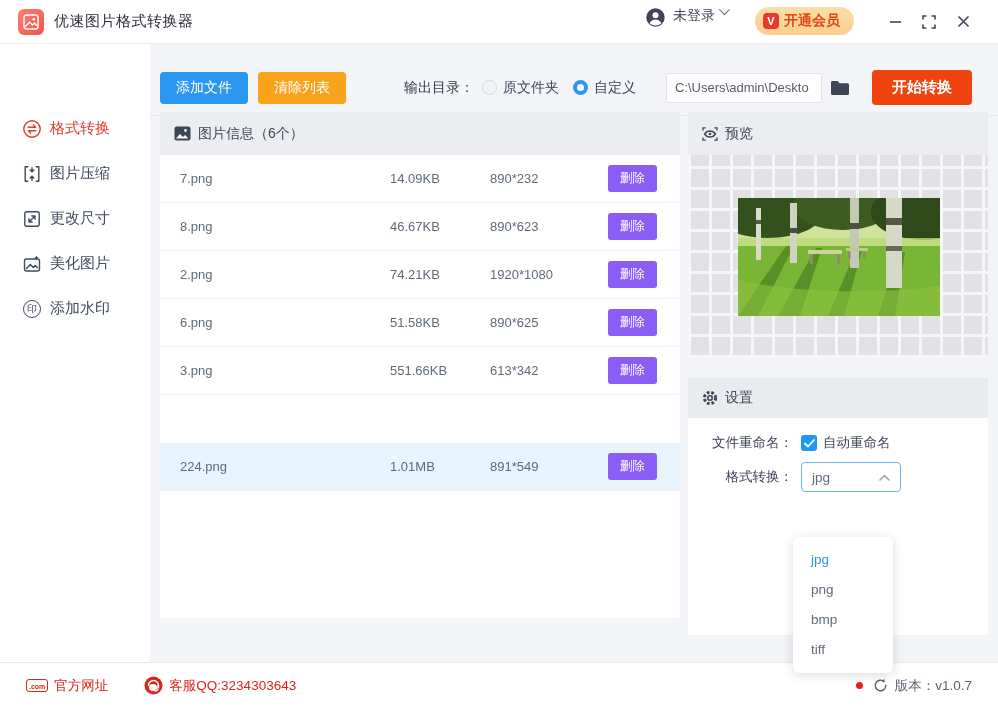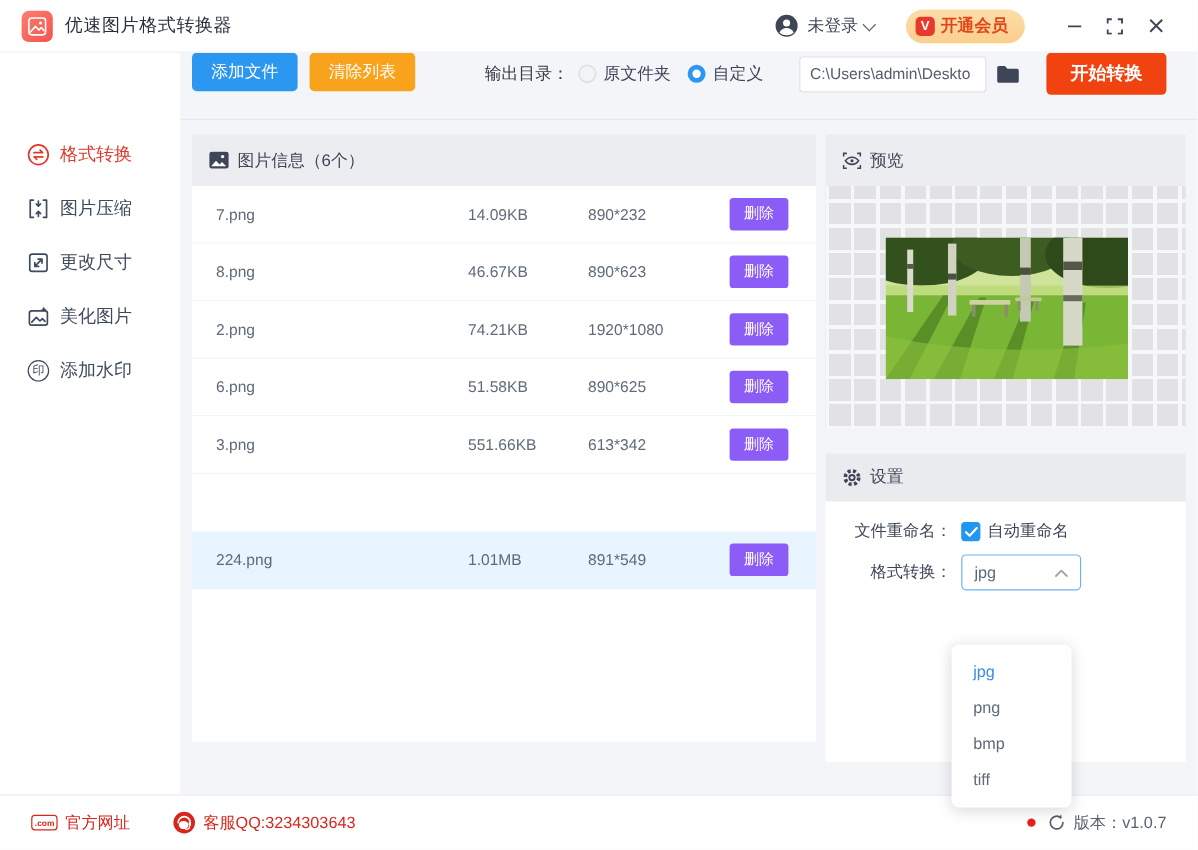--- a/index.html
+++ b/index.html
@@ -5,21 +5,21 @@
   * { margin:0; padding:0; box-sizing:border-box; }
   html,body { width:998px; height:708px; overflow:hidden; }
   body { font-family:"Liberation Sans","DejaVu Sans",sans-serif; background:#fff; position:relative; color:#3e4557; }
 
   
   .titlebar { position:absolute; top:0; left:0; width:998px; height:44px; background:#fff;
               border-bottom:1px solid #eef0f3; display:flex; align-items:center; padding:0 18px; z-index:50; }
   .app-icon { width:26px; height:26px; border-radius:6px; background:linear-gradient(135deg,#f97f72,#f4544c);
               display:flex; align-items:center; justify-content:center; margin-right:10px; flex:0 0 auto; }
   .app-title { font-size:15px; color:#2a2f3a; letter-spacing:.5px; }
-  .tb-right { margin-left:auto; display:flex; align-items:center; }
+  .tb-right { margin-left:auto; display:flex; }
   .user-ico { width:21px; height:21px; margin-right:7px; }
   .login-lbl { font-size:14px; color:#3e4557; margin-right:4px; }
   .chev { width:8px; height:8px; border-right:1.5px solid #5a6372; border-bottom:1.5px solid #5a6372;
           transform:rotate(45deg) translateY(-2px); margin-right:28px; }
   .vip-pill { height:28px; border-radius:14px; background:linear-gradient(180deg,#fcdda9,#fbcf8d);
               display:flex; align-items:center; padding:0 14px 0 8px; margin-right:24px; cursor:pointer; }
   .vip-badge { width:16px; height:16px; border-radius:4px; background:#e8392c; color:#fff; font-size:11px;
                font-weight:bold; display:flex; align-items:center; justify-content:center; margin-right:5px; }
   .vip-txt { font-size:14px; font-weight:bold; color:#e2461a; }
   .win-btn { width:34px; height:30px; display:flex; align-items:center; justify-content:center; color:#3e4557; cursor:pointer; }
@@ -31,21 +31,21 @@
                color:#3e4a5e; cursor:pointer; }
   .side-item .s-ico { width:20px; height:20px; margin-right:8px; display:flex; align-items:center; justify-content:center; }
   .side-item.active { color:#e03a2c; }
   .circle-char { width:18px; height:18px; border:1.4px solid currentColor; border-radius:50%;
                  display:flex; align-items:center; justify-content:center; font-size:10px; }
 
   
   .content { position:absolute; left:150px; top:44px; width:848px; height:618px; background:#f3f5f8; }
 
   
-  .toolbar { position:absolute; left:0; top:0; width:848px; height:56px; display:flex; align-items:flex-start;
+  .toolbar { position:absolute; left:0; top:16px; width:848px; height:56px; display:flex; align-items:center;
              padding:0 26px 0 10px; border-bottom:1px solid #e4e7eb; }
   .btn { border:none; border-radius:4px; color:#fff; font-size:14px; padding:7px 16px; cursor:pointer;
          font-family:inherit; }
   .btn-add { background:#2b97f1; margin-right:10px; }
   .btn-clear { background:#f9a21b; }
   .out-group { margin-left:auto; display:flex; align-items:center; }
   .out-lbl { font-size:14px; color:#333a46; margin-right:8px; }
   .radio { width:15px; height:15px; border-radius:50%; margin-right:6px; flex:0 0 auto; }
   .radio.off { background:#f2f3f5; border:1px solid #d6d9de; }
   .radio.on { background:#fff; border:4.5px solid #2b97f1; }

